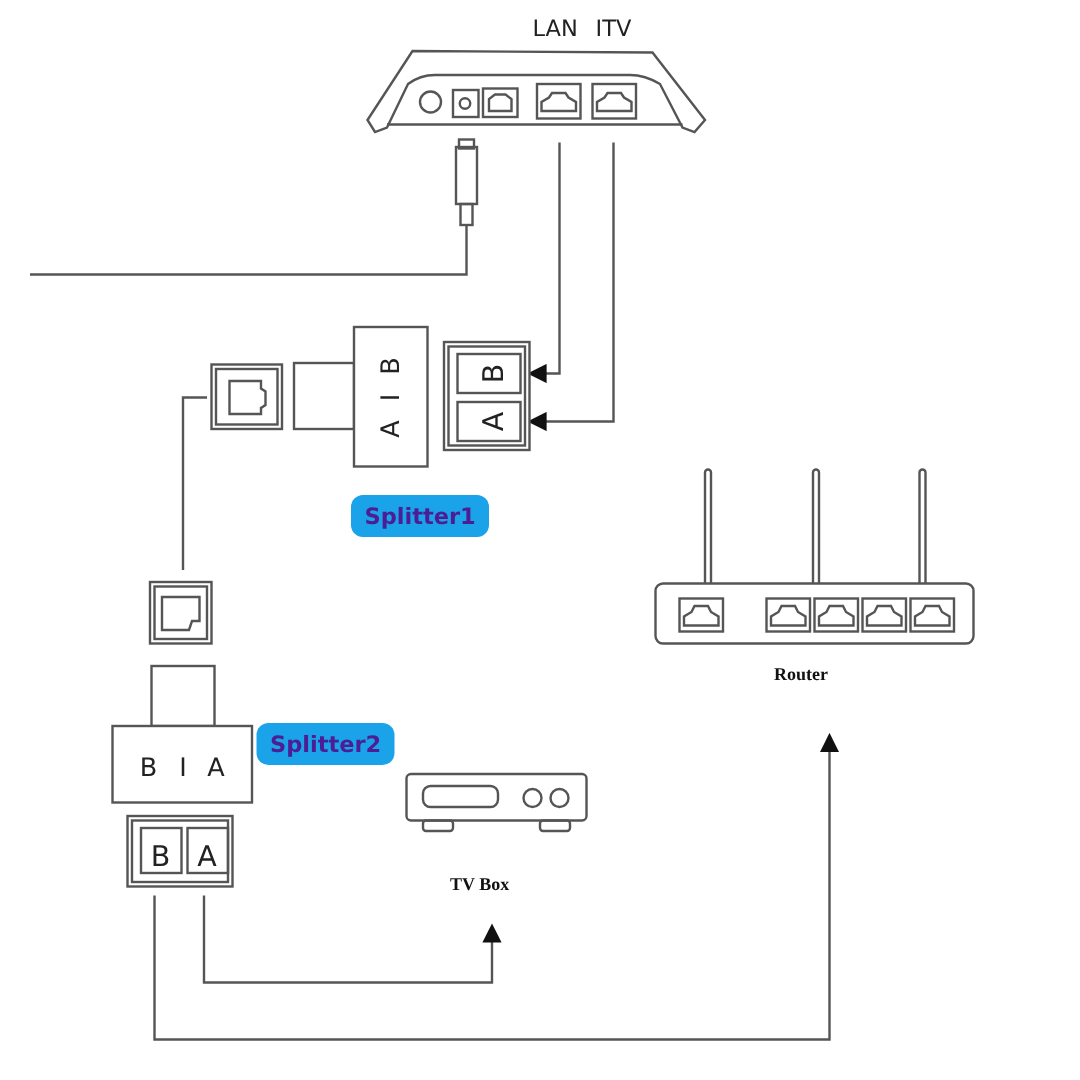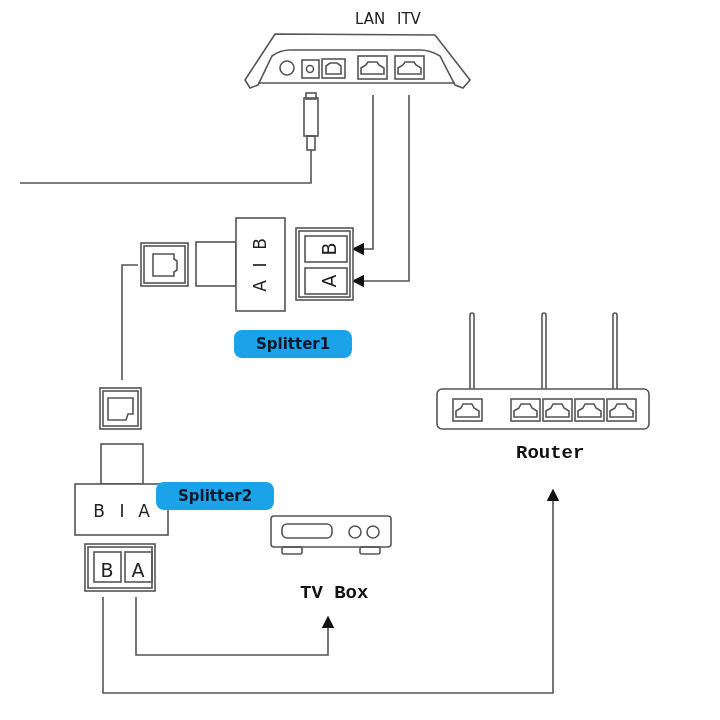--- a/index.html
+++ b/index.html
@@ -1,21 +1,21 @@
 <!DOCTYPE html>
 <html><head>
 <meta charset="utf-8">
 <style>
   html, body { margin:0; padding:0; background:#ffffff; }
   body { width:720px; height:720px; position:relative; overflow:hidden; font-family:"DejaVu Sans", sans-serif; }
   svg#diagram { position:absolute; left:0; top:0; width:720px; height:720px; }
   .ln { stroke:#555; stroke-width:1.6; fill:none; }
   .box { stroke:#555; stroke-width:1.6; fill:#fff; }
-  .lbl-badge { position:absolute; background:#1aa3e8; color:#0f172a; font-family:"DejaVu Sans", sans-serif; font-weight:bold; font-size:15px; border-radius:8px; padding:5px 22px;text-align:right; }
-  .dev-label { position:absolute; font-family:Liberation Mono, monospace; font-weight:bold; font-size:19px; color:#111; }
+  .lbl-badge { position:absolute; background:#1aa3e8; color:#4c1d95; font-family:"DejaVu Sans", sans-serif; font-weight:bold; font-size:15px; border-radius:8px; padding:5px 9px;text-align:right; }
+  .dev-label { position:absolute; font-family:Liberation Serif, serif; font-weight:bold; font-size:12px; color:#111; }
   .port-text { font-family:"DejaVu Sans", sans-serif; fill:#222; }
 </style>
 </head>
 <body>
 
 <svg id="diagram" viewBox="0 0 720 720">
   <defs>
     <marker id="arr" markerWidth="8" markerHeight="8" refX="4" refY="4" orient="auto">
       <path d="M0,0 L8,4 L0,8 z" fill="#111"></path>
     </marker>
@@ -109,15 +109,15 @@
   <g id="router-ports">
       <path class="ln" d="M456,417 L456,411 L461,408 L463,404 L472,404 L474,408 L479,411 L479,417 Z"></path>
       <path class="ln" d="M514,417 L514,411 L519,408 L521,404 L530,404 L532,408 L537,411 L537,417 Z"></path>
       <path class="ln" d="M546,417 L546,411 L551,408 L553,404 L562,404 L564,408 L569,411 L569,417 Z"></path>
       <path class="ln" d="M578,417 L578,411 L583,408 L585,404 L594,404 L596,408 L601,411 L601,417 Z"></path>
       <path class="ln" d="M610,417 L610,411 L615,408 L617,404 L626,404 L628,408 L633,411 L633,417 Z"></path>
     </g>
 </svg>
 
 <div class="lbl-badge" style="left:234px;top:330px;">Splitter1</div>
-<div class="lbl-badge" style="left:156px;top:482px;">Splitter2</div>
+<div class="lbl-badge" style="left:171px;top:482px;">Splitter2</div>
 <div class="dev-label" style="left:516px;top:442px;">Router</div>
 <div class="dev-label" style="left:300px;top:582px;">TV Box</div>
 
 </body></html>

